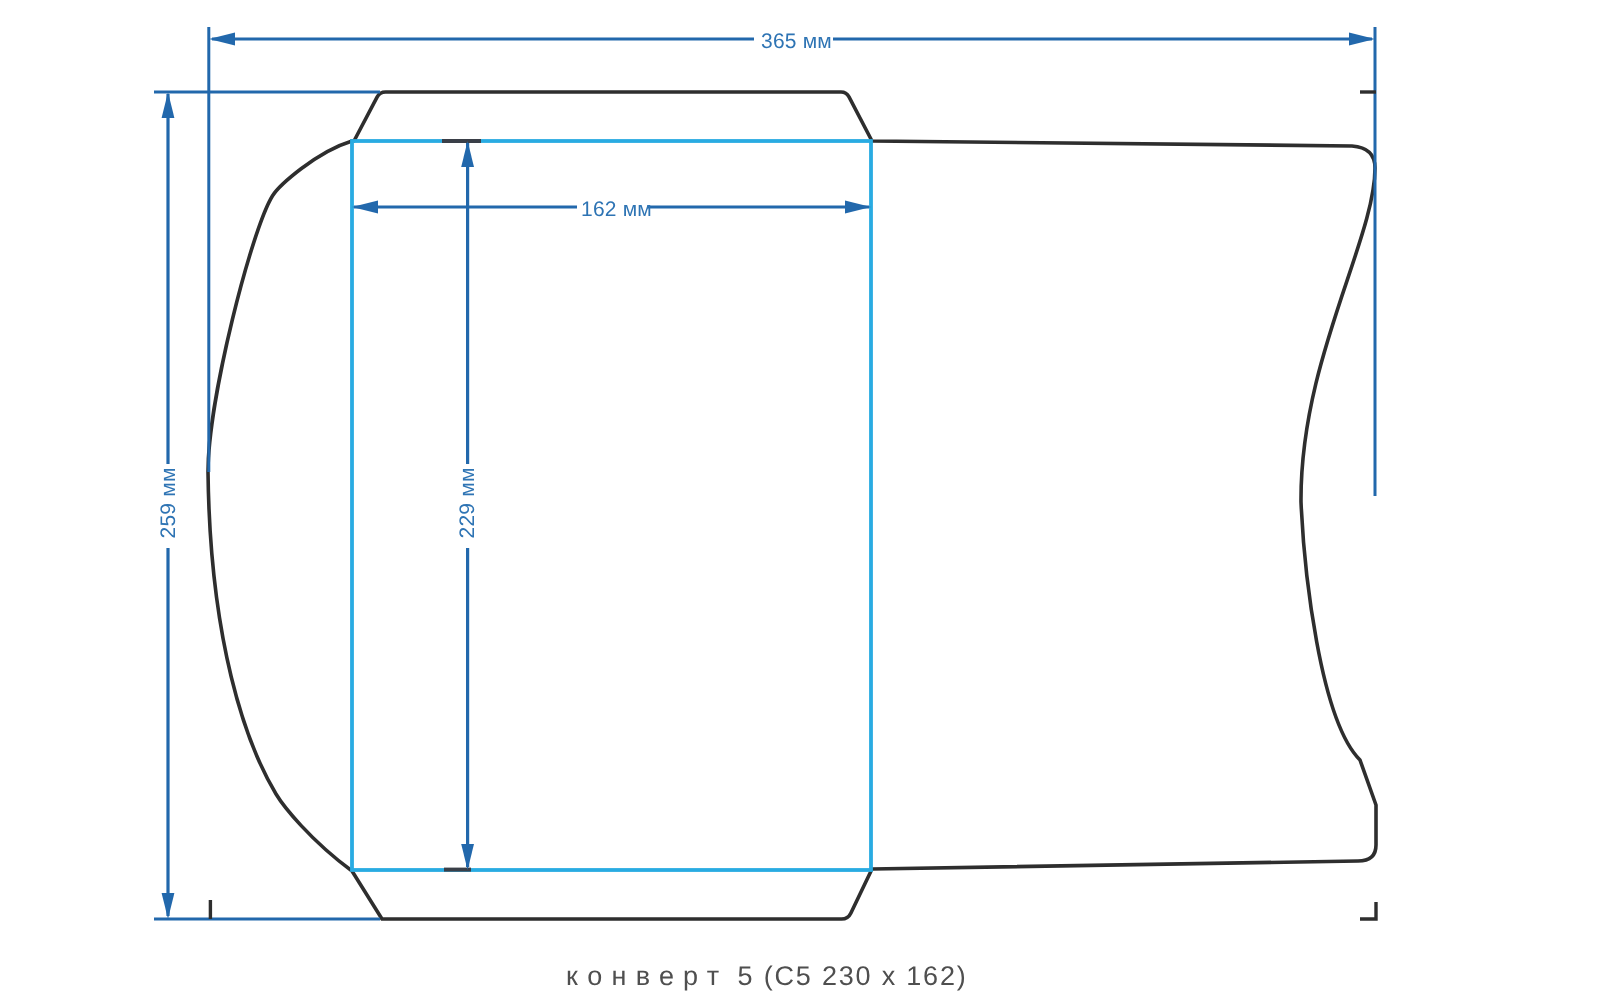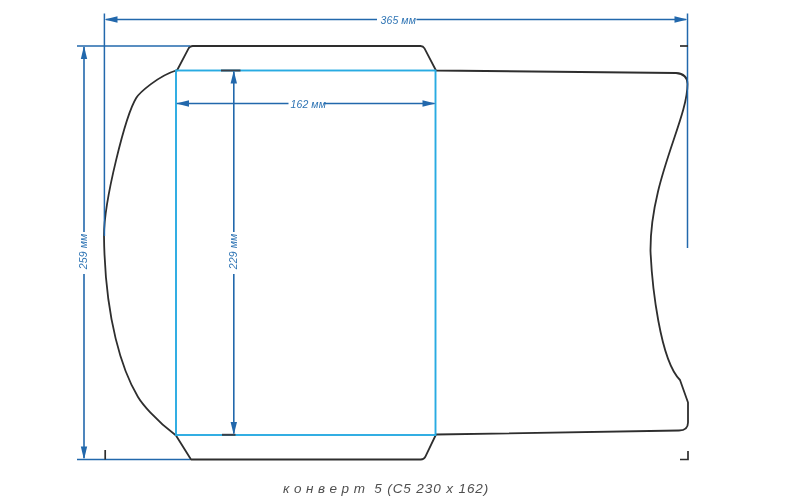--- a/index.html
+++ b/index.html
@@ -1,17 +1,17 @@
 <!DOCTYPE html>
 <html><head>
 <meta charset="utf-8">
 <style>
   html,body{margin:0;padding:0;background:#ffffff;}
   .page{position:relative;width:800px;height:500px;background:#ffffff;overflow:hidden;
-        font-family:"Liberation Sans", sans-serif;font-style:italic;}
+        font-family:"Liberation Sans", sans-serif;}
   svg{position:absolute;left:0;top:0;}
   .dimtxt{font-family:"Liberation Sans", sans-serif;font-size:10.5px;fill:#2e74b4;letter-spacing:0.1px;}
 </style>
 </head>
 <body>
 <div class="page">
 <svg width="800" height="500" viewBox="0 0 800 500">
 
   <path d="M 177,70.5
            L 188.6,48.4 Q 189.9,46 192.8,46

